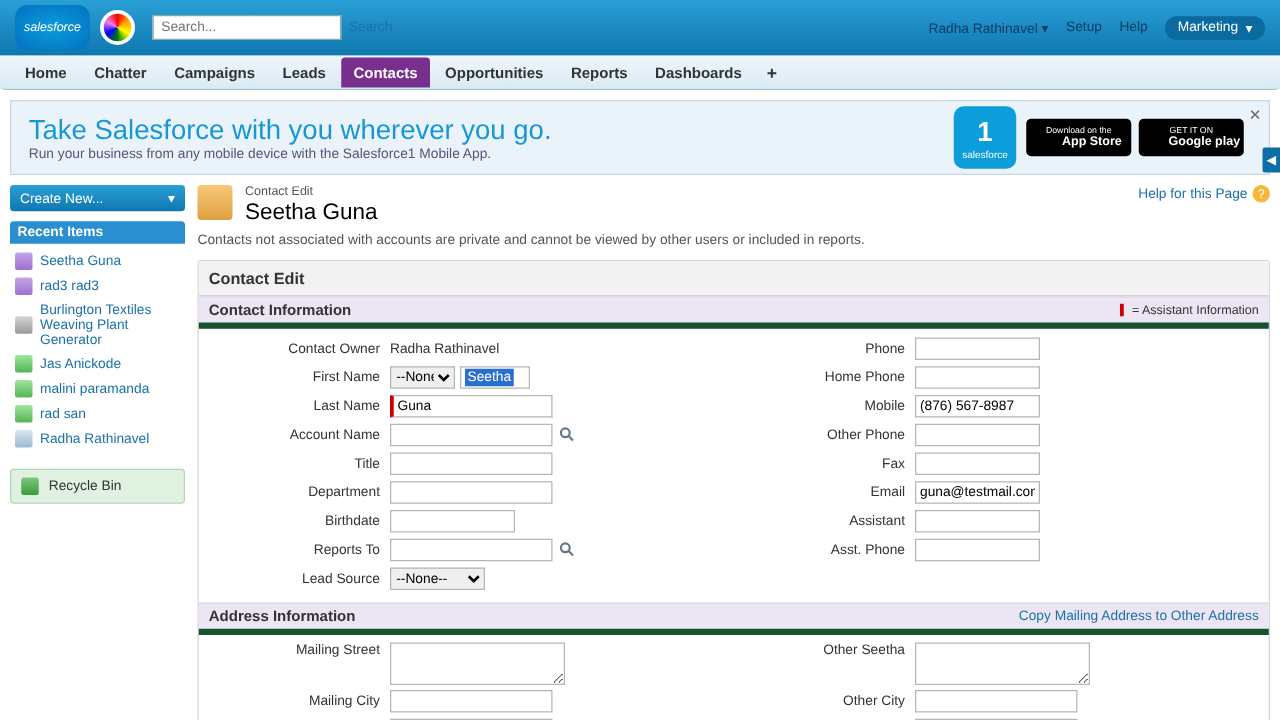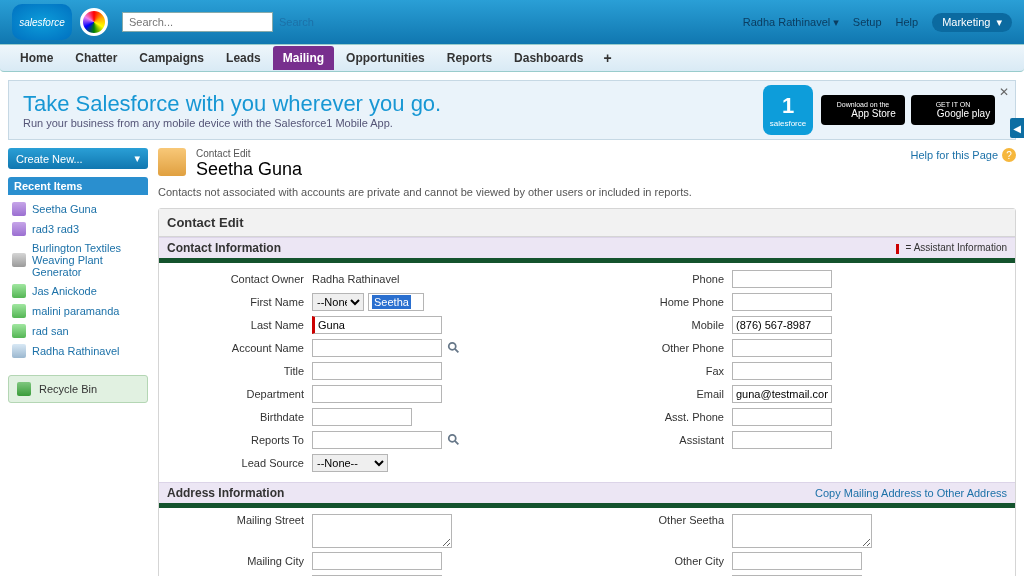--- a/index.html
+++ b/index.html
@@ -17,21 +17,21 @@
 .tabbar { background: linear-gradient(#eef6fb, #d9eaf5); border-top: 1px solid #9cc; border-bottom: 1px solid #9cc; height: 28px; display: flex; align-items: center; padding: 0 10px; gap: 2px; border-radius: 0 0 4px 4px; }
 .tabbar .tab { padding: 5px 10px; font-size: 12px; font-weight: bold; color: #333; cursor: pointer; border-radius: 3px 3px 0 0; }
 .tabbar .tab.active { background: #782f8e; color: #fff; }
 .tabbar .tab.plus { font-size: 14px; padding: 3px 8px; }
 .banner { margin: 8px; border: 1px solid #c6d8e4; background: #eaf3fa; height: 60px; display: flex; align-items: center; padding: 6px 14px; position: relative; }
 .banner-text h2 { color: #1797d4; font-weight: normal; font-size: 22px; }
 .banner-text p { color: #557; font-size: 11px; }
 .banner-sf1 { margin-left: auto; width: 50px; height: 50px; background: #0d9dda; border-radius: 8px; color: #fff; display: flex; flex-direction: column; align-items: center; justify-content: center; font-size: 8px; margin-right: 8px; }
 .banner-sf1 .one { font-size: 22px; font-weight: bold; }
 .store-badge { background: #000; color: #fff; border-radius: 4px; width: 84px; height: 30px; display: flex; flex-direction: column; align-items: center; justify-content: center; font-size: 7px; margin-right: 6px; cursor: pointer; }
-.store-badge .big { font-size: 10px; font-weight: normal; margin-left: 21px; }
+.store-badge .big { font-size: 10px; font-weight: bold; margin-left: 21px; }
 .banner .close { position: absolute; top: 4px; right: 6px; cursor: pointer; font-size: 12px; color: #666; }
 .main-area { display: flex; padding: 0 8px 8px 8px; gap: 10px; }
 .sidebar { width: 140px; flex-shrink: 0; }
 .create-new { background: linear-gradient(#2a9fd6, #1077b0); color: #fff; font-size: 11px; padding: 4px 8px; border-radius: 3px; display: flex; justify-content: space-between; align-items: center; cursor: pointer; margin-bottom: 8px; }
 .sb-block { margin-bottom: 10px; }
 .sb-head { background: #2a8fcf; color: #fff; font-size: 11px; font-weight: bold; padding: 3px 6px; border-radius: 3px 3px 0 0; }
 .sb-body { padding: 4px 2px; }
 .sb-item { display: flex; align-items: center; gap: 6px; padding: 3px 2px; font-size: 11px; }
 .sb-item a { color: #1c71a8; text-decoration: none; cursor: pointer; }
 .sb-icon { width: 14px; height: 14px; border-radius: 2px; display: inline-block; flex-shrink: 0; }
@@ -96,21 +96,21 @@
           <span>▾</span>
         </div>
   </div>
 </div>
 
 <div class="tabbar">
   <div class="tab">Home</div>
   <div class="tab">Chatter</div>
   <div class="tab">Campaigns</div>
   <div class="tab">Leads</div>
-  <div class="tab active">Mailing</div>
+  <div class="tab active">Contacts</div>
   <div class="tab">Opportunities</div>
   <div class="tab">Reports</div>
   <div class="tab">Dashboards</div>
   <div class="tab plus">+</div>
 </div>
 
 <div class="banner">
   <div class="banner-text">
     <h2>Take Salesforce with you wherever you go.</h2>
     <p>Run your business from any mobile device with the Salesforce1 Mobile App.</p>
@@ -303,27 +303,27 @@
                   <input class="txt-input" style="">
                 </div>
               </div>
           <div class="row">
                 <div class="lbl">Email</div>
                 <div class="val">
                   <input class="txt-input" value="guna@testmail.com" style="">
                 </div>
               </div>
           <div class="row">
+                <div class="lbl">Assistant</div>
+                <div class="val">
+                  <input class="txt-input" style="">
+                </div>
+              </div>
+          <div class="row">
                 <div class="lbl">Asst. Phone</div>
-                <div class="val">
-                  <input class="txt-input" style="">
-                </div>
-              </div>
-          <div class="row">
-                <div class="lbl">Assistant</div>
                 <div class="val">
                   <input class="txt-input" style="">
                 </div>
               </div>
         </div>
       </div>
 
       <div class="section-bar">
         <span>Address Information</span>
         <a class="link-right">Copy Mailing Address to Other Address</a>

